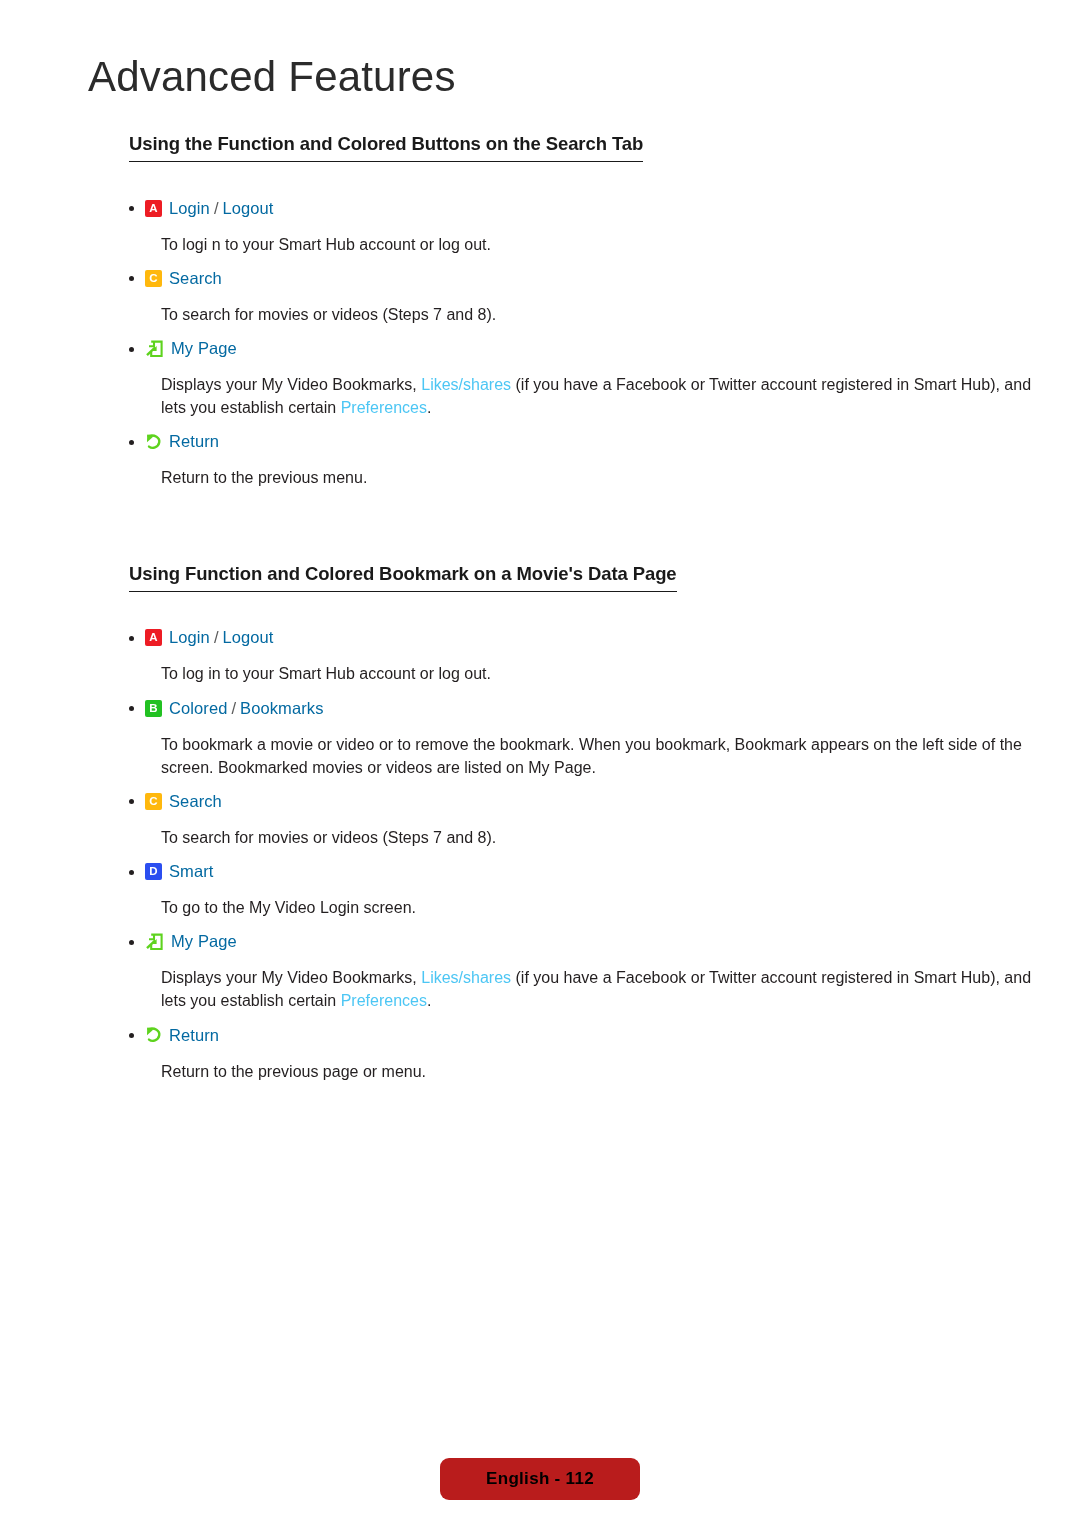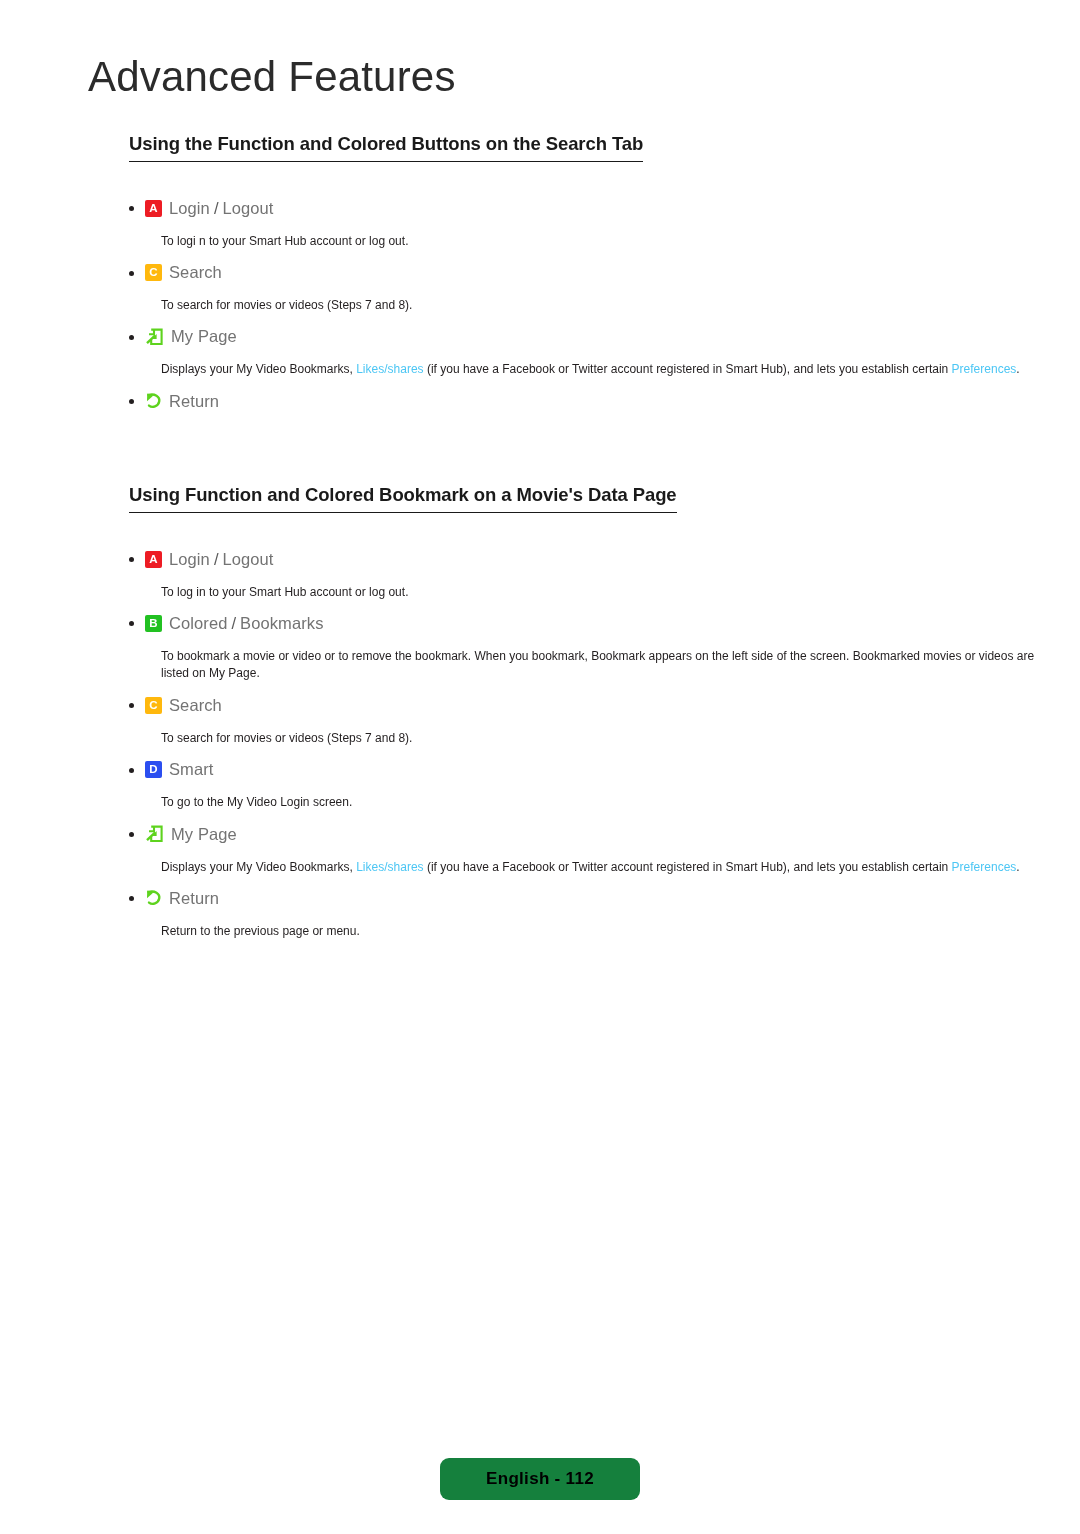--- a/index.html
+++ b/index.html
@@ -112,52 +112,52 @@
     font-weight: bold;
     line-height: 17px;
     text-align: center;
     display: inline-block;
     font-family: "Liberation Sans", sans-serif;
   }
 
   .glyph-svg { display: block; }
 
   .term-text {
-    color: #737373;
+    color: #0369a1;
     font-size: 16.5px;
     letter-spacing: 0.1px;
     white-space: nowrap;
   }
   .term-sep {
     color: #5b5b5b;
     font-size: 16.5px;
     padding: 0 4px;
   }
 
   .item-desc {
     margin: 3px 0 0 0;
     padding: 6px 0 6px 32px;
-    font-size: 12px;
+    font-size: 16px;
     line-height: 1.45;
     color: #231f20;
     max-width: 900px;
   }
   .lnk { color: #4cc6f4; }
 
   
   .footer {
     position: absolute;
     left: 0;
     top: 1458px;
     width: 1080px;
     display: flex;
     justify-content: center;
   }
   .footer-badge {
-    background: #15803d;
+    background: #b91c1c;
     color: #000000;
     font-size: 17px;
     font-weight: bold;
     border-radius: 9px;
     padding: 11px 46px;
     letter-spacing: 0.3px;
     text-align: center;
     min-width: 90px;
   }
 </style>
@@ -213,20 +213,21 @@
             <div class="item-term">
               <span class="bullet"></span>
               <span class="term-icon">
                 <svg class="glyph-svg" width="17" height="18" viewBox="0 0 17 18" xmlns="http://www.w3.org/2000/svg">
                   <path d="M3.4 3.0 C9.6 1.2 15.2 4.4 14.2 9.6 C13.3 14.4 7.4 16.2 4.0 13.6" fill="none" stroke="#5ed31e" stroke-width="2.4" stroke-linecap="round"></path>
                   <path d="M2.0 9.2 L2.2 1.6 L8.4 3.6 Z" fill="#5ed31e"></path>
                 </svg>
               </span>
               <span class="term-text">Return</span>
             </div>
+            <p class="item-desc"><span>Return to the previous menu.</span></p>
           </div>
         </div>
       </section>
       <section class="section">
         <div class="heading-rule-wrap"><h2 class="section-heading">Using Function and Colored Bookmark on a Movie's Data Page</h2></div>
         <div class="items">
           <div class="item">
             <div class="item-term">
               <span class="bullet"></span>
               <span class="term-icon">

